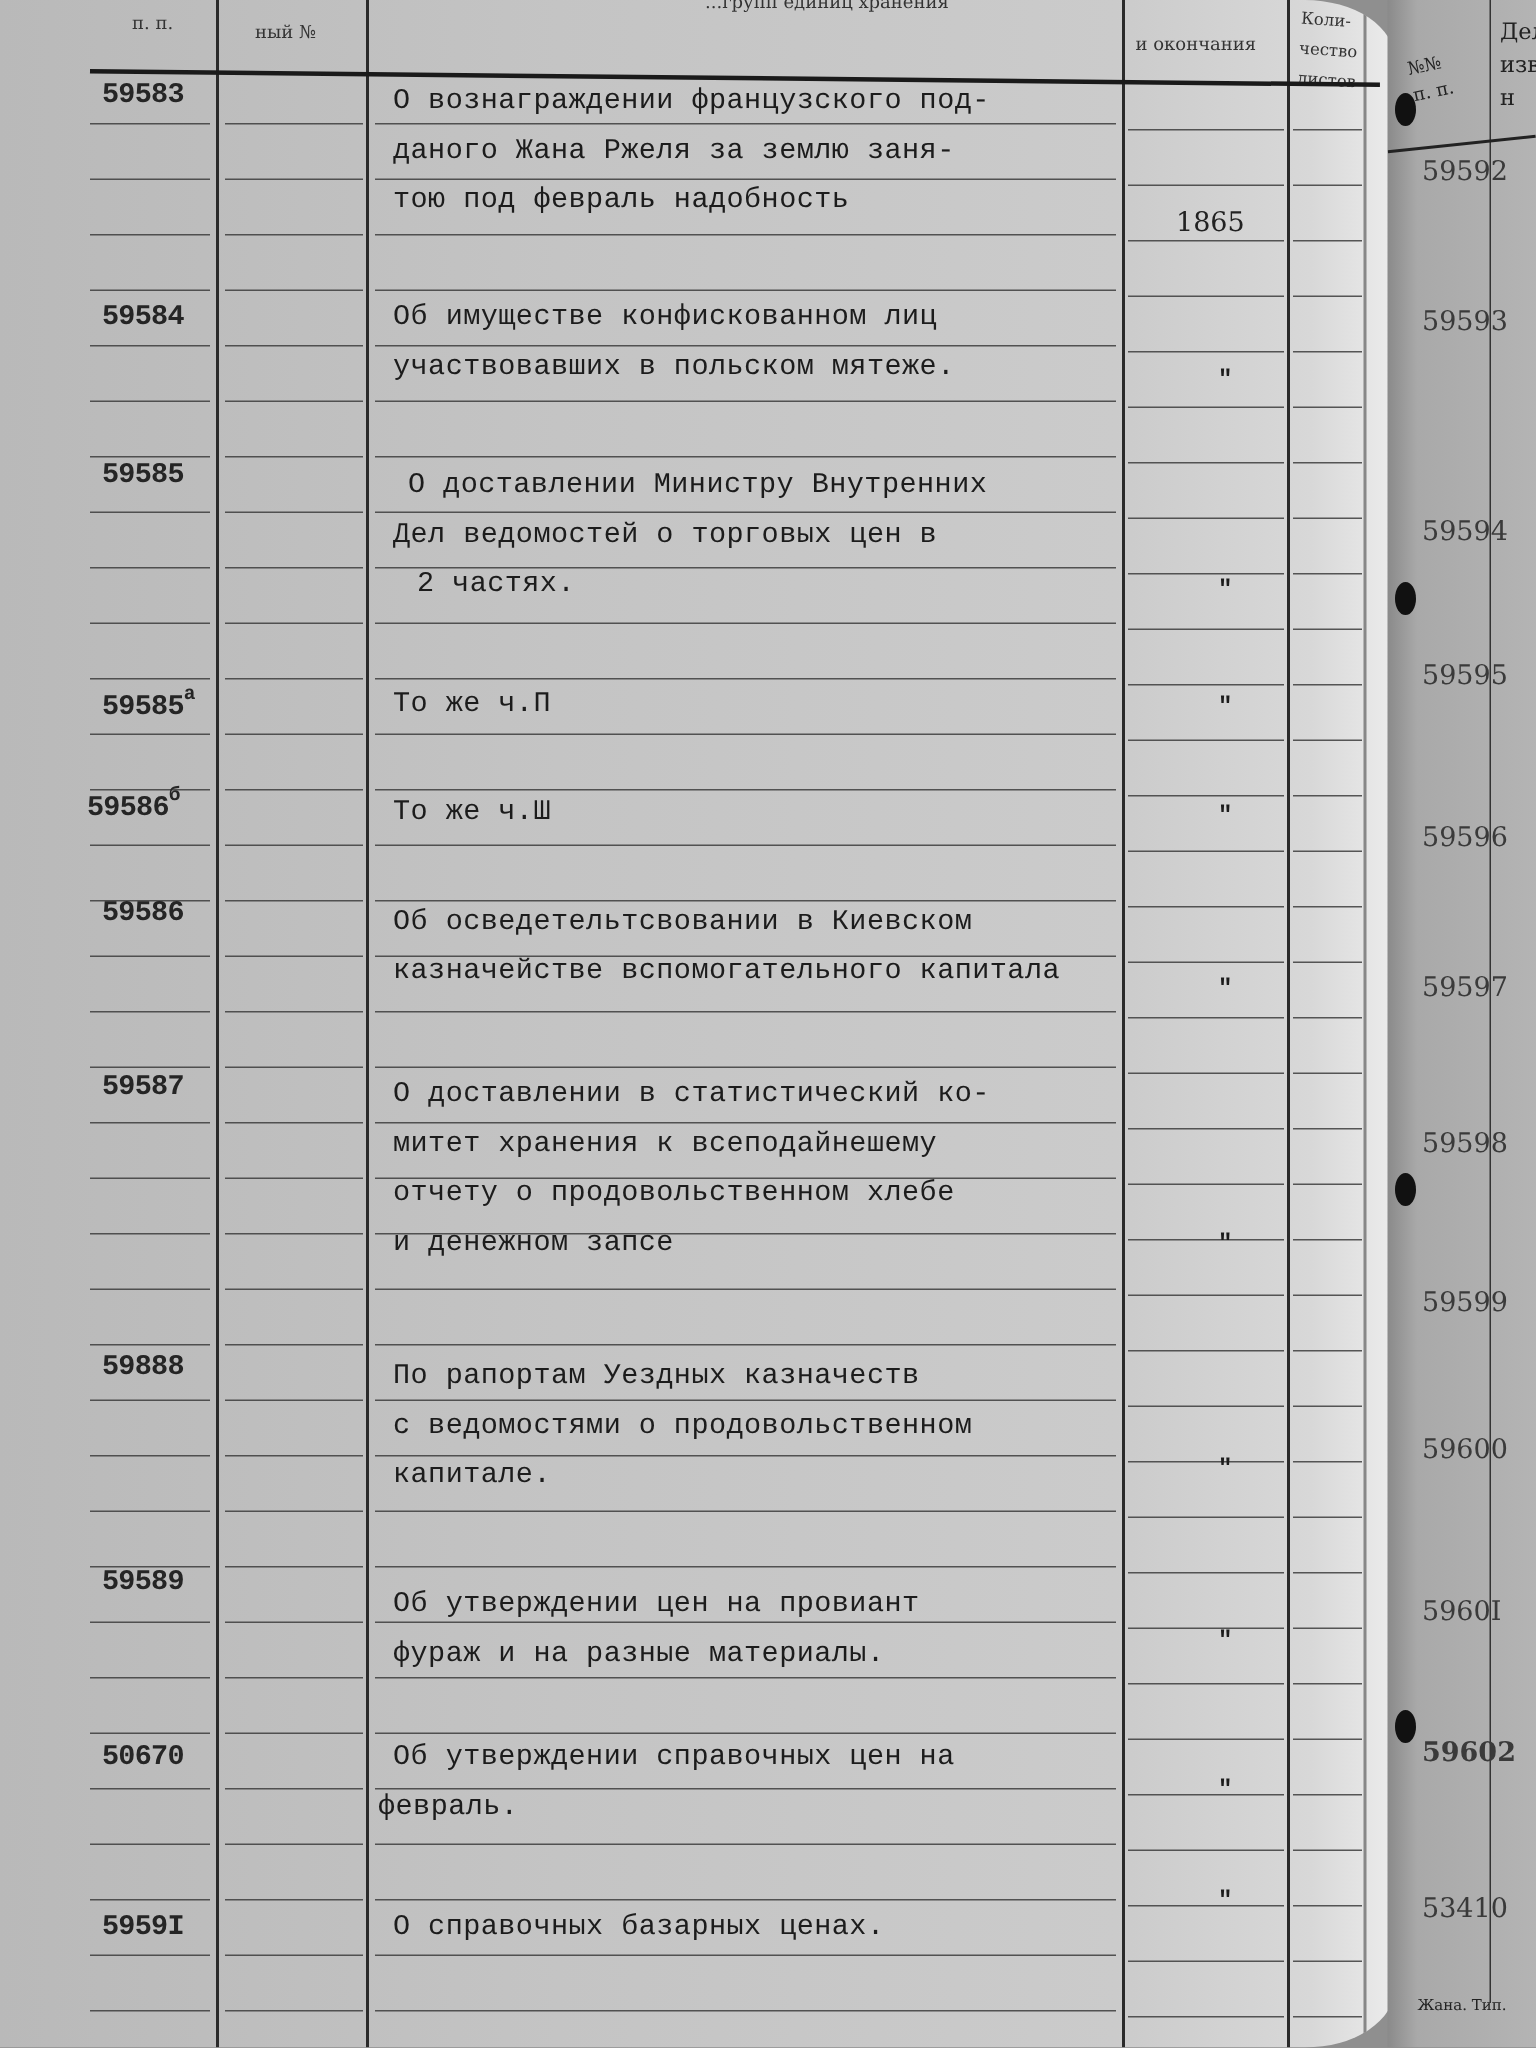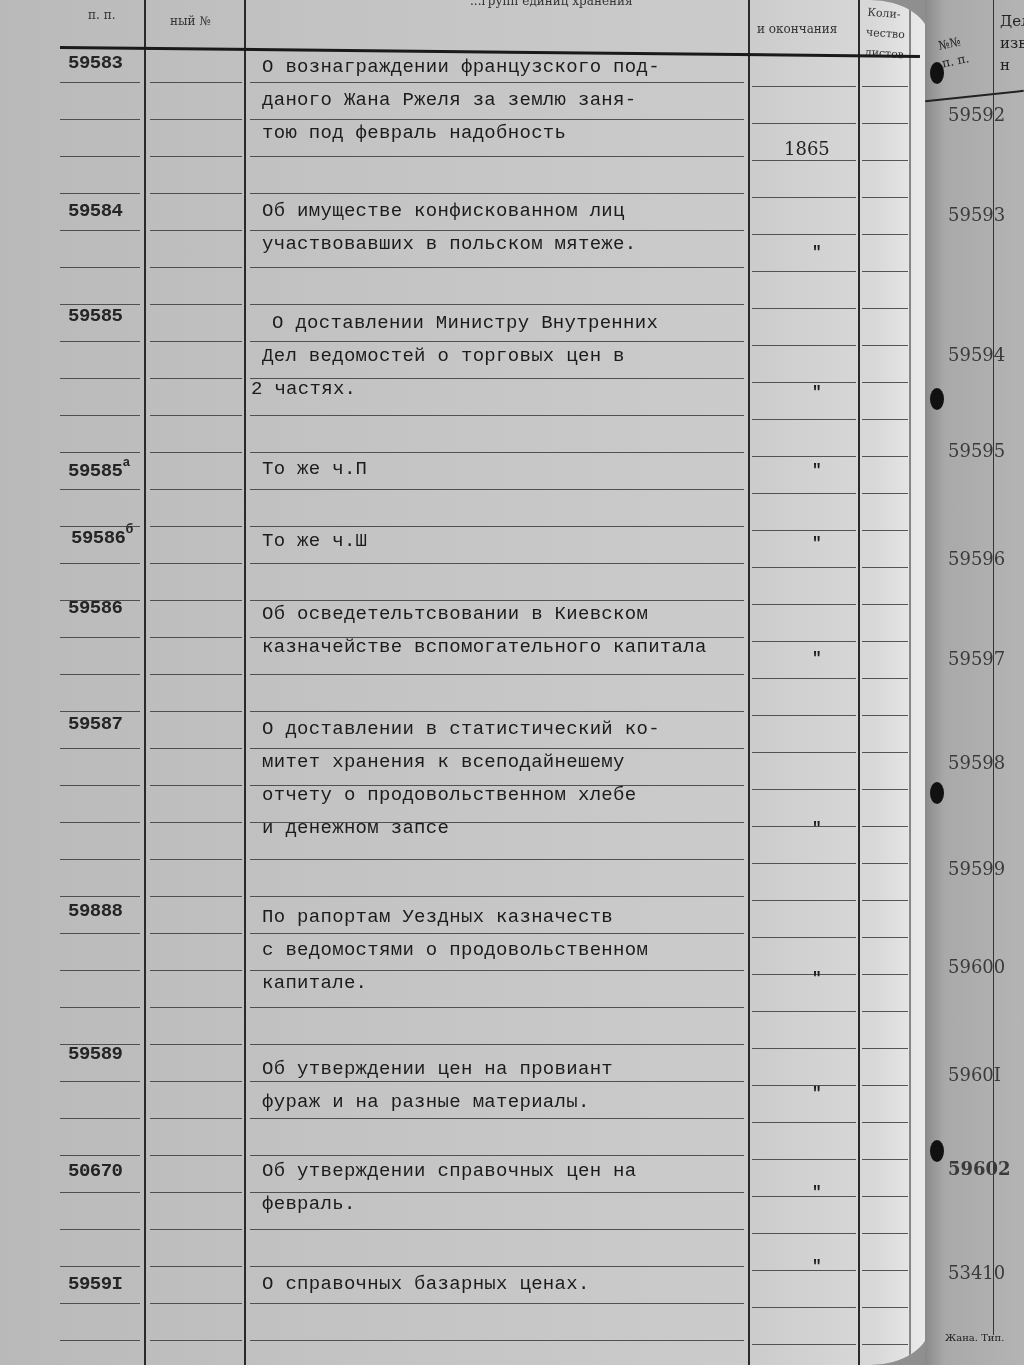--- a/index.html
+++ b/index.html
@@ -243,26 +243,26 @@
       <div class="line" style="left: 262px; top: 89px;">даного Жана Ржеля  за  землю заня-</div>
       <div class="line" style="left: 262px; top: 122px;">тою под февраль надобность</div>
       <div class="year" style="left: 784px; top: 138px;">1865</div>
       <div class="num" style="left: 68px; top: 200px;"><span>59584</span></div>
       <div class="line" style="left: 262px; top: 200px;">Об имуществе  конфискованном лиц</div>
       <div class="line" style="left: 262px; top: 233px;">участвовавших в польском мятеже.</div>
       <div class="ditto" style="left: 812px; top: 244px;">"</div>
       <div class="num" style="left: 68px; top: 305px;"><span>59585</span></div>
       <div class="line" style="left: 272px; top: 312px;">О доставлении Министру Внутренних</div>
       <div class="line" style="left: 262px; top: 345px;">Дел ведомостей о торговых цен в</div>
-      <div class="line" style="left: 251px; top: 378px;">2 частях.</div>
+      <div class="line" style="left: 278px; top: 378px;">2 частях.</div>
       <div class="ditto" style="left: 812px; top: 384px;">"</div>
       <div class="num" style="left: 68px; top: 458px;"><span>59585</span><sup>а</sup></div>
       <div class="line" style="left: 262px; top: 458px;">То  же  ч.П</div>
       <div class="ditto" style="left: 812px; top: 462px;">"</div>
-      <div class="num" style="left: 71px; top: 525px;"><span>59586</span><sup>б</sup></div>
+      <div class="num" style="left: 58px; top: 525px;"><span>59586</span><sup>б</sup></div>
       <div class="line" style="left: 262px; top: 530px;">То же  ч.Ш</div>
       <div class="ditto" style="left: 812px; top: 535px;">"</div>
       <div class="num" style="left: 68px; top: 597px;"><span>59586</span></div>
       <div class="line" style="left: 262px; top: 603px;">Об осведетельтсвовании в Киевском</div>
       <div class="line" style="left: 262px; top: 636px;">казначействе вспомогательного капитала</div>
       <div class="ditto" style="left: 812px; top: 650px;">"</div>
       <div class="num" style="left: 68px; top: 713px;"><span>59587</span></div>
       <div class="line" style="left: 262px; top: 718px;">О доставлении в статистический ко-</div>
       <div class="line" style="left: 262px; top: 751px;">митет хранения к всеподайнешему</div>
       <div class="line" style="left: 262px; top: 784px;">отчету о продовольственном хлебе</div>
@@ -272,21 +272,21 @@
       <div class="line" style="left: 262px; top: 906px;">По рапортам Уездных казначеств</div>
       <div class="line" style="left: 262px; top: 939px;">с ведомостями о продовольственном</div>
       <div class="line" style="left: 262px; top: 972px;">капитале.</div>
       <div class="ditto" style="left: 812px; top: 970px;">"</div>
       <div class="num" style="left: 68px; top: 1043px;"><span>59589</span></div>
       <div class="line" style="left: 262px; top: 1058px;">Об утверждении цен на провиант</div>
       <div class="line" style="left: 262px; top: 1091px;">фураж и на разные материалы.</div>
       <div class="ditto" style="left: 812px; top: 1085px;">"</div>
       <div class="num" style="left: 68px; top: 1160px;"><span>50670</span></div>
       <div class="line" style="left: 262px; top: 1160px;">Об утверждении справочных цен на</div>
-      <div class="line" style="left: 262px; top: 1193px;">февраль.</div>
+      <div class="line" style="left: 252px; top: 1193px;">февраль.</div>
       <div class="ditto" style="left: 812px; top: 1184px;">"</div>
       <div class="num" style="left: 68px; top: 1273px;"><span>5959I</span></div>
       <div class="line" style="left: 262px; top: 1273px;">О справочных базарных ценах.</div>
       <div class="ditto" style="left: 812px; top: 1258px;">"</div>
     </div>
 </div>
 
 <div class="right-page">
   <div class="rhdr" style="left:15px; top:34px; font-size:12px; white-space:pre; line-height:18px; transform:rotate(-12deg);">№№
 п. п.</div>

